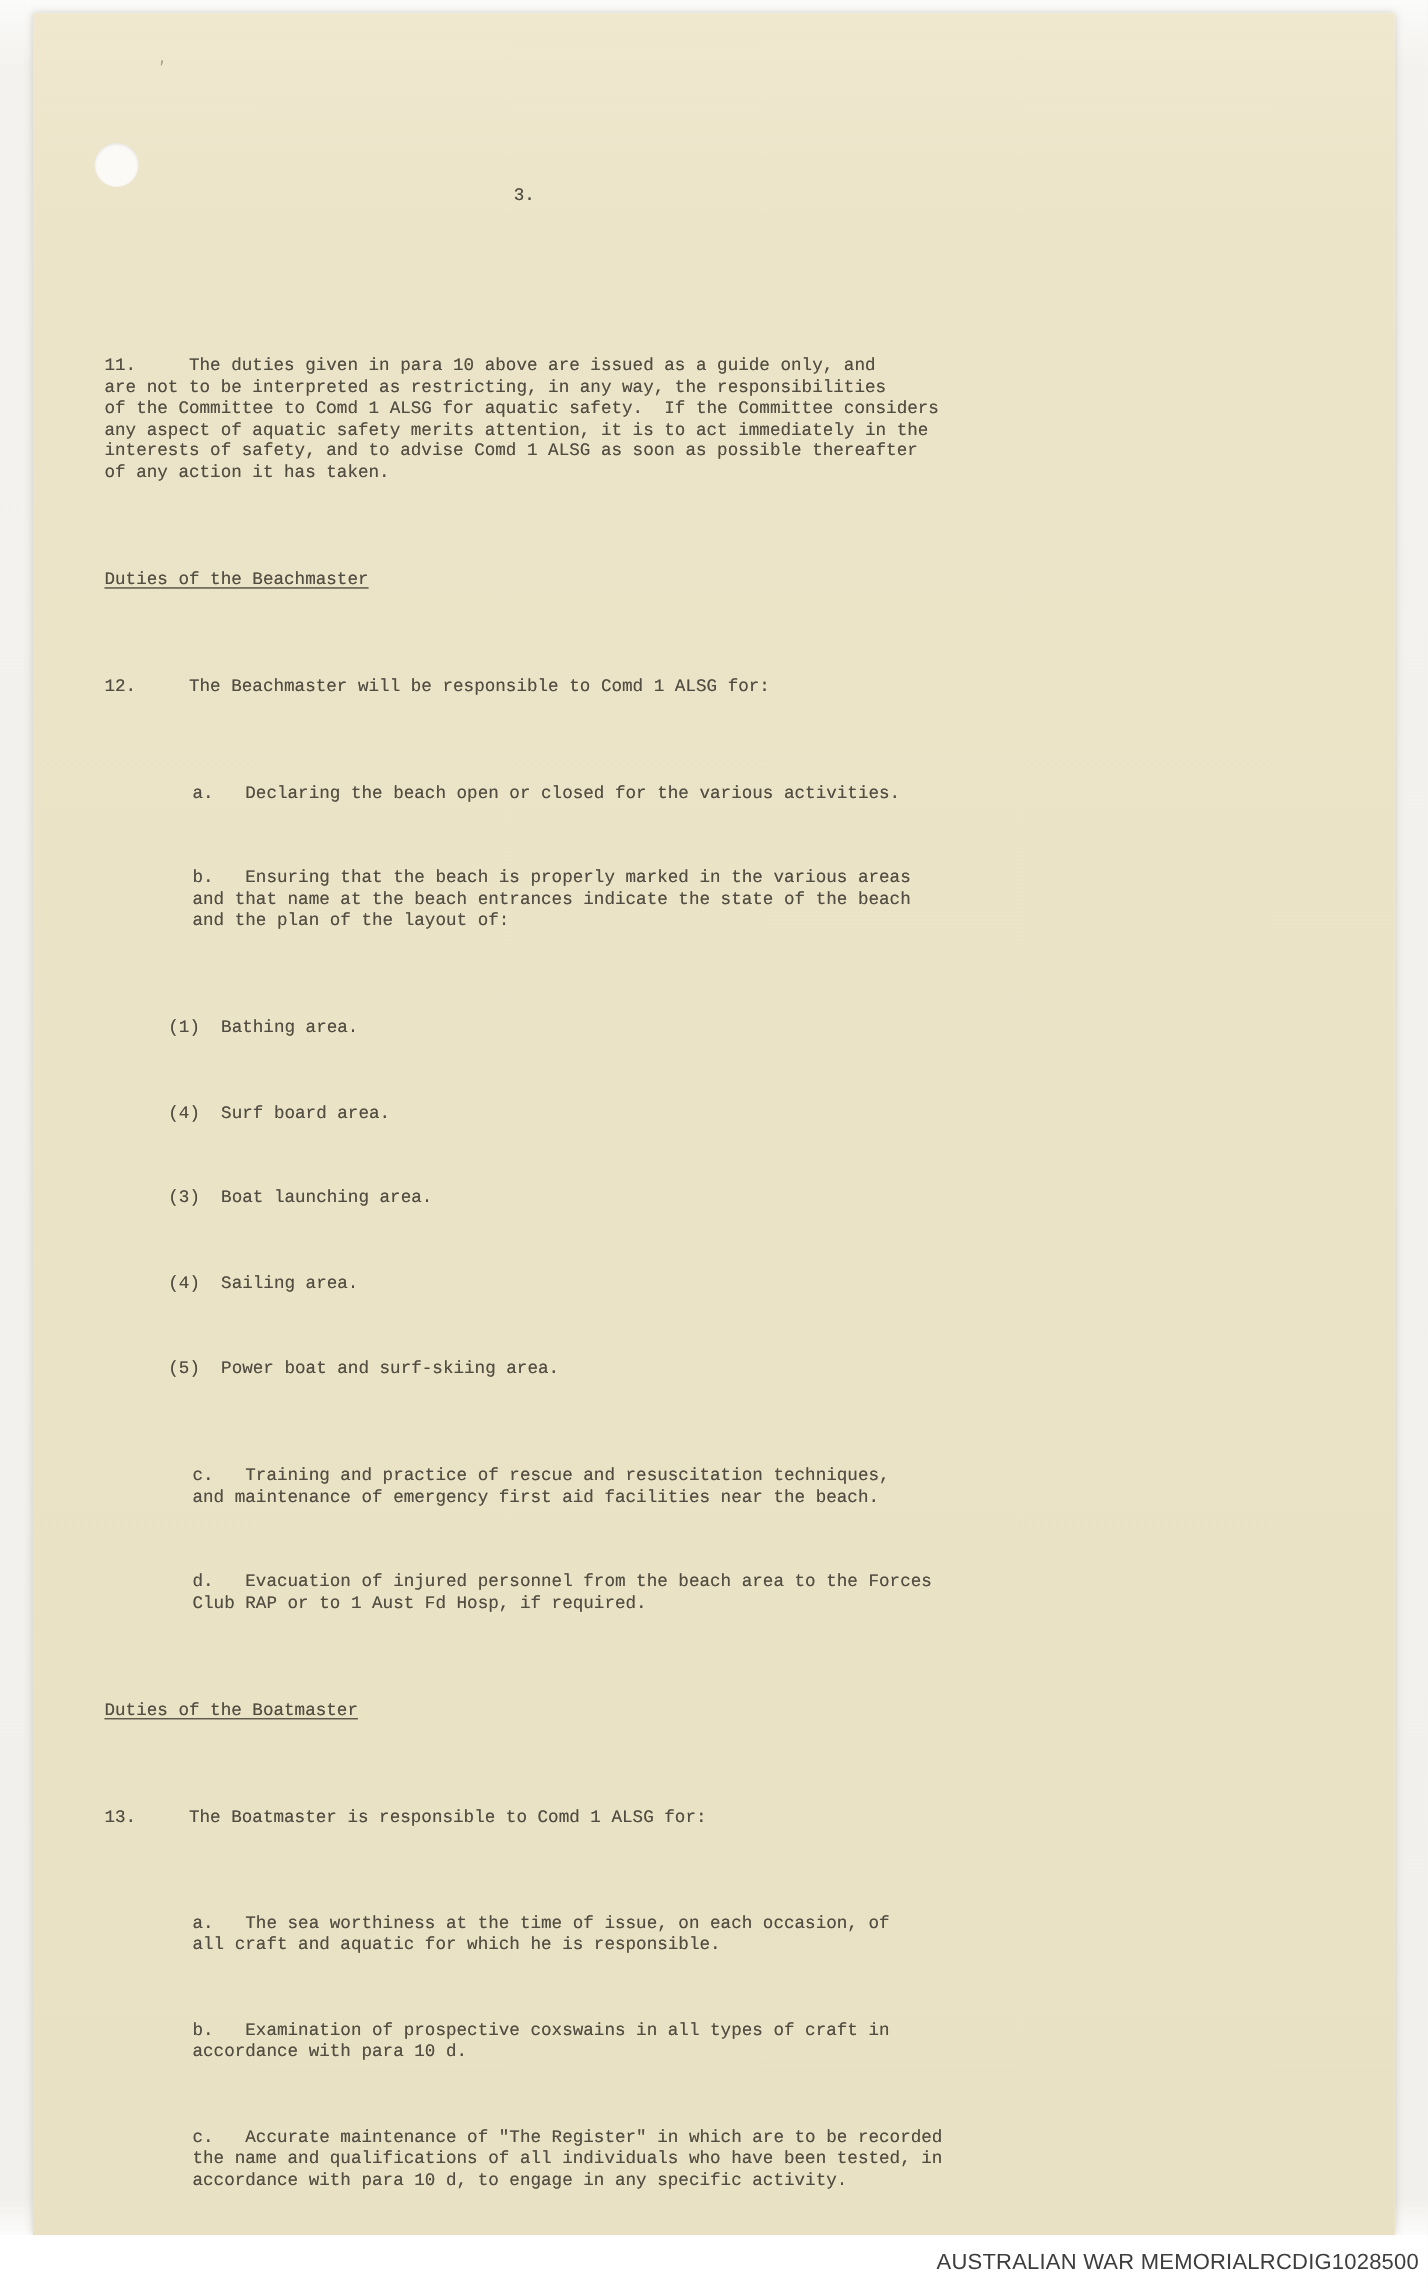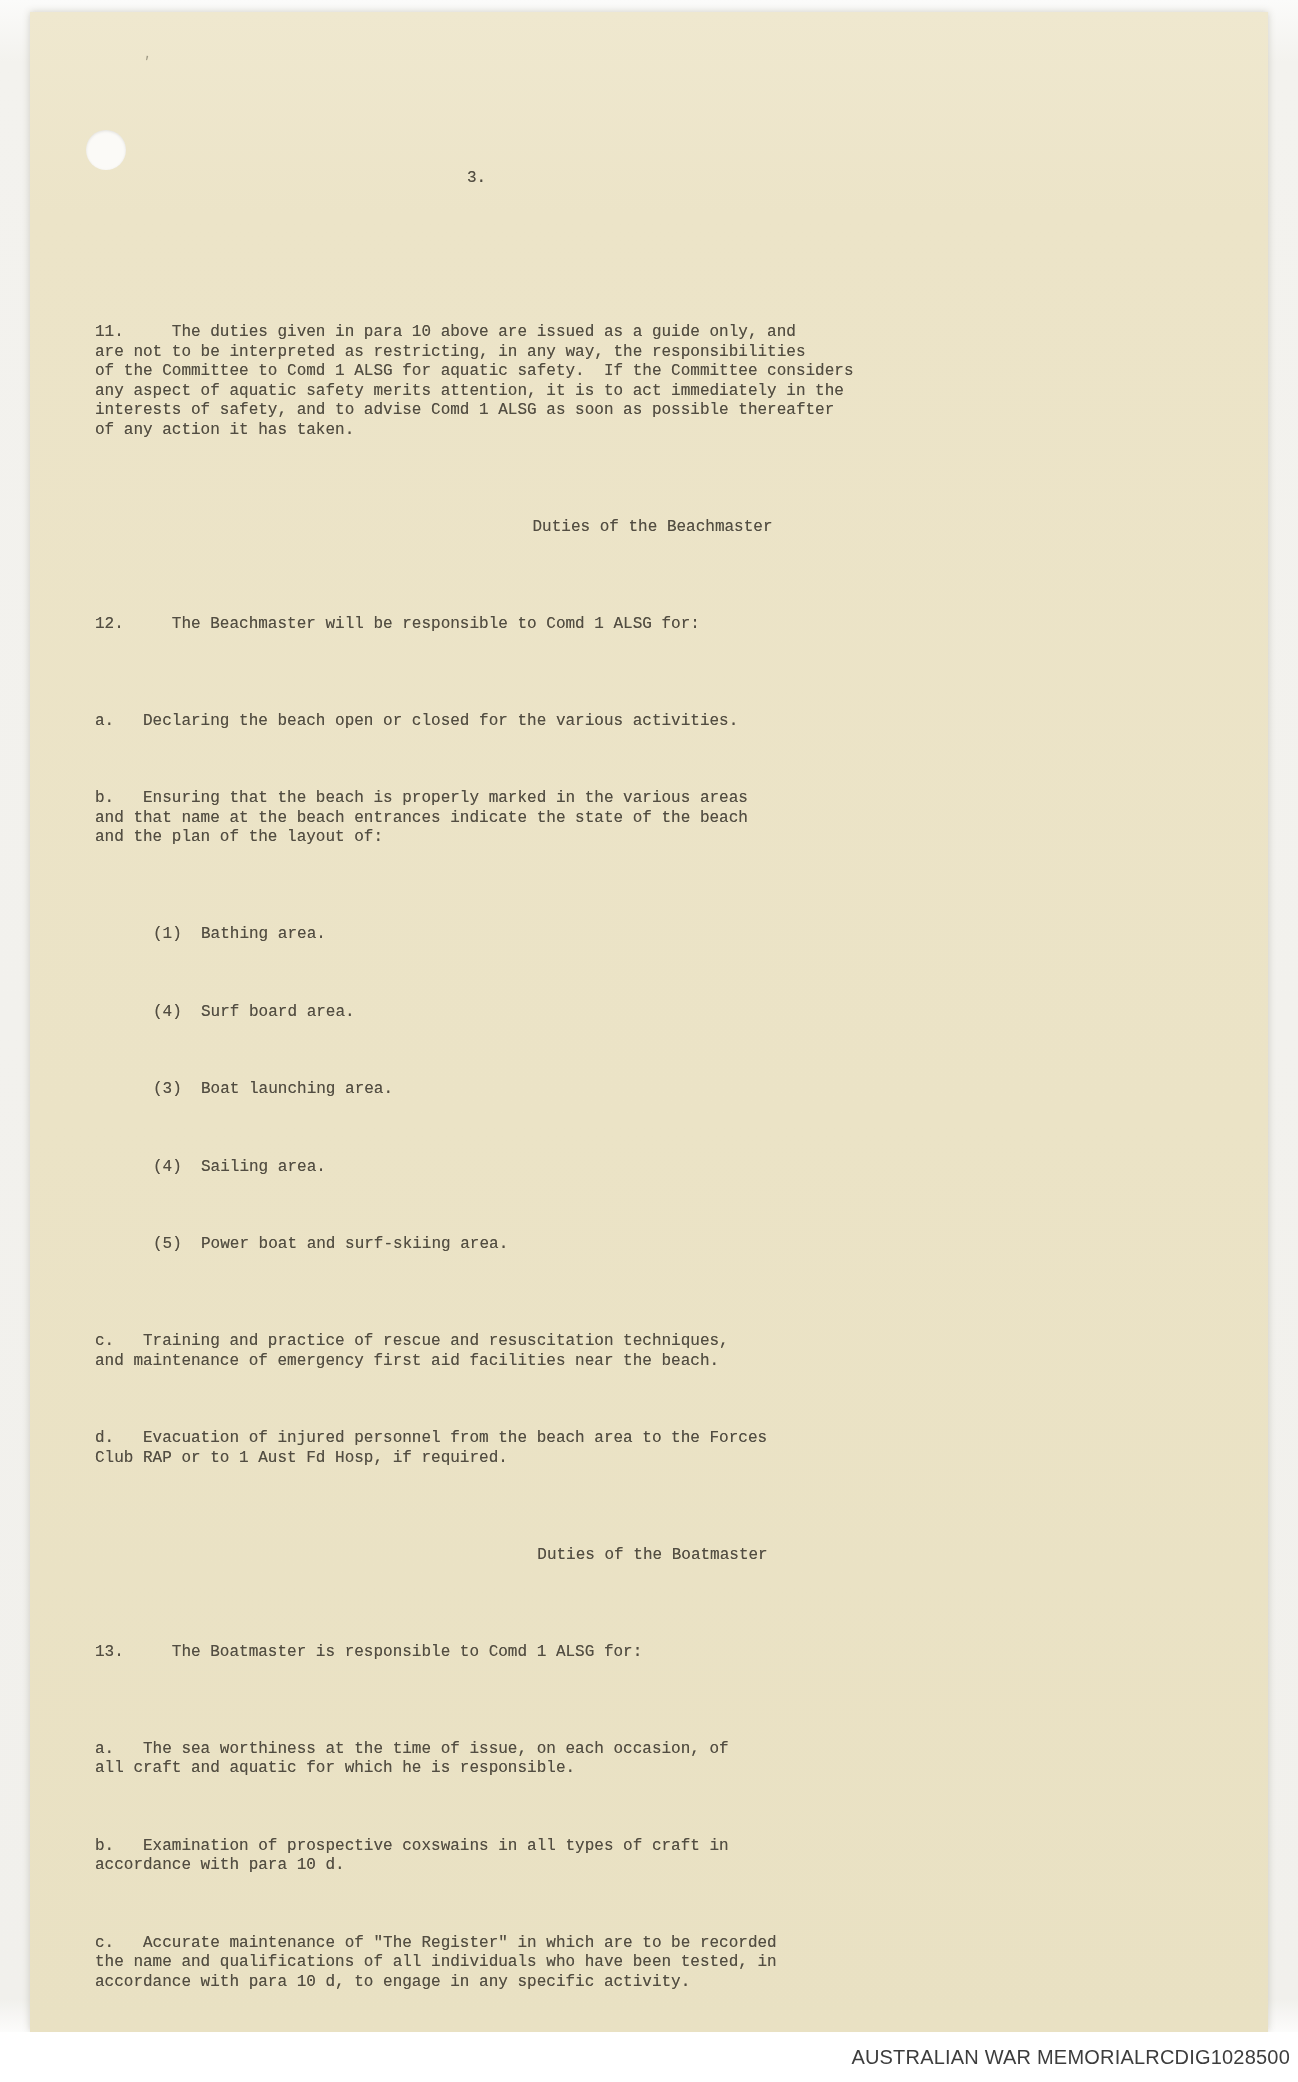--- a/index.html
+++ b/index.html
@@ -53,26 +53,26 @@
     color: #524d42;
     white-space: pre-wrap;
     text-shadow: 0 0 0.4px rgba(70,65,50,0.55);
   }
   .page-number {
     margin-left: 372px;
     margin-bottom: 76px;
   }
   .block { margin: 0 0 19px 0; }
   .indent0 { margin-left: 0; }
-  .indent1 { }
+  .indent1 { margin-left: 80px; }
   .indent2 { margin-left: 58px; }
   .heading {
+    text-decoration: underline;
     text-underline-offset: 3px;
     text-decoration-thickness: 1px;
-    text-align: center;
   }
   .footer {
     position: absolute;
     left: 0;
     bottom: 0;
     width: 100%;
     height: 50px;
     background: #ffffff;
     display: flex;
     align-items: center;

